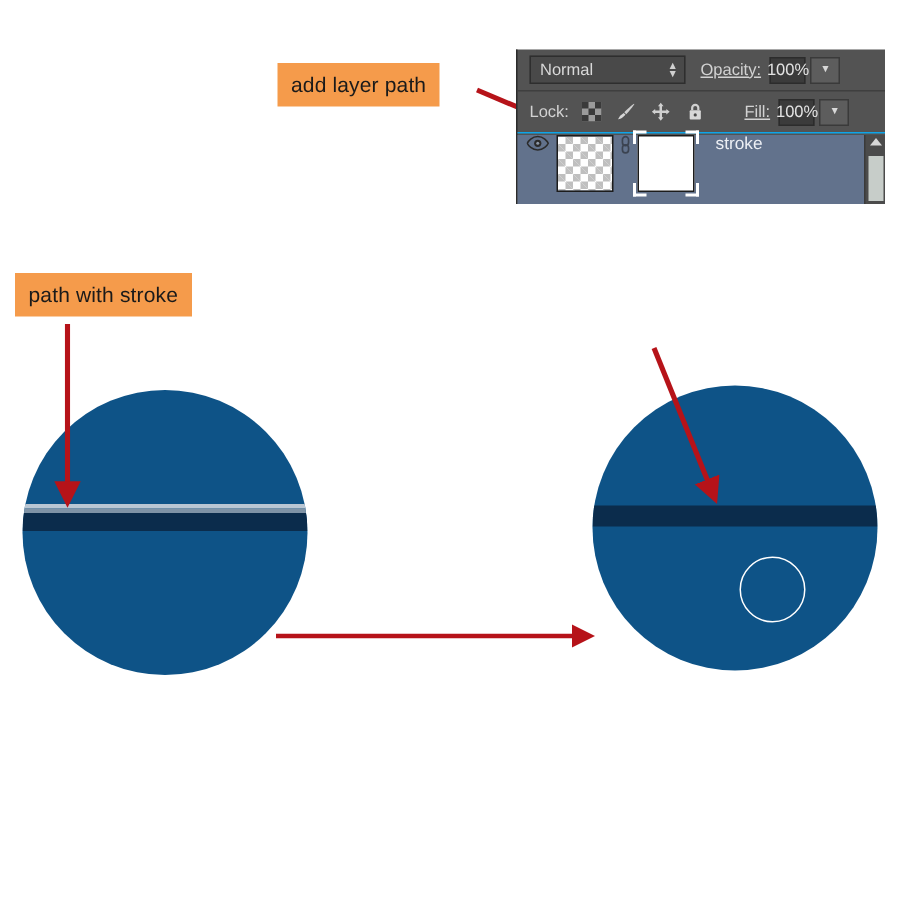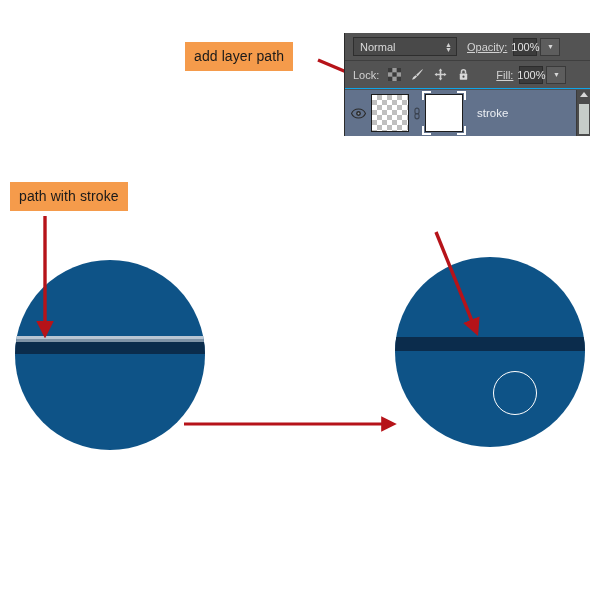--- a/index.html
+++ b/index.html
@@ -138,21 +138,21 @@
 
   
   #layer-item {
     position: absolute;
     left: 0;
     top: 57px;
     width: 232px;
     height: 46px;
     background: #62728c;
     display: flex;
-    align-items: center;
+    align-items: flex-start;
     box-sizing: border-box;
   }
   .eye-cell {
     width: 26px;
     display: flex;
     align-items: center;
     justify-content: center;
     flex: 0 0 26px;
   }
   .thumb-transparent {

